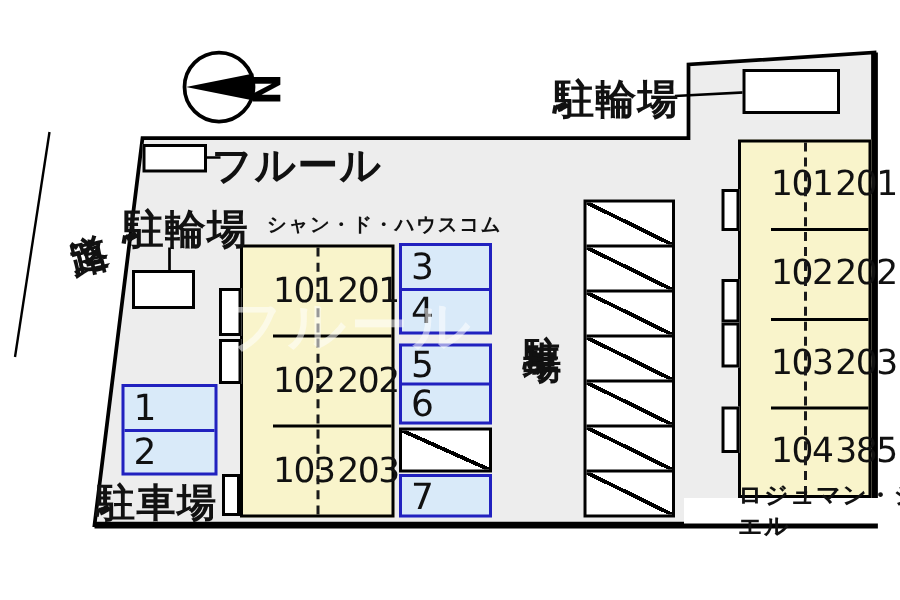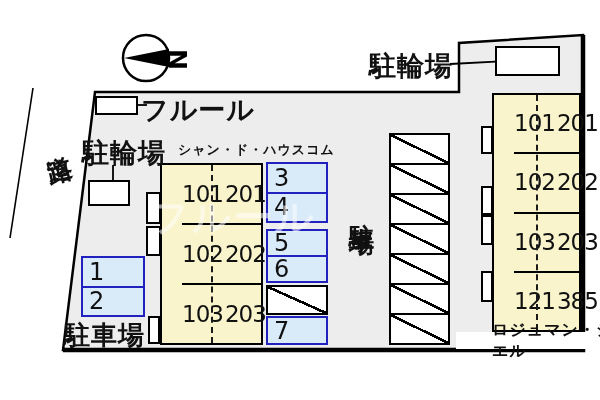--- a/index.html
+++ b/index.html
@@ -124,21 +124,21 @@
     </div>
     <div class="unit-row divided">
       <span class="unum l">102</span>
       <span class="unum r">202</span>
     </div>
     <div class="unit-row divided">
       <span class="unum l">103</span>
       <span class="unum r">203</span>
     </div>
     <div class="unit-row">
-      <span class="unum l">121</span>
+      <span class="unum l">104</span>
       <span class="unum r">385</span>
     </div>
     <div class="dash-center"></div>
   </div>
   <div class="porch" style="left:481px;top:126px;width:12px;height:28px;"></div>
   <div class="porch" style="left:481px;top:186px;width:12px;height:29px;"></div>
   <div class="porch" style="left:481px;top:215px;width:12px;height:30px;"></div>
   <div class="porch" style="left:481px;top:271px;width:12px;height:31px;"></div>
   <div class="name-strip" style="left:456px;top:332px;width:127px;height:17px;">ロジュマン・シエル</div>
 

